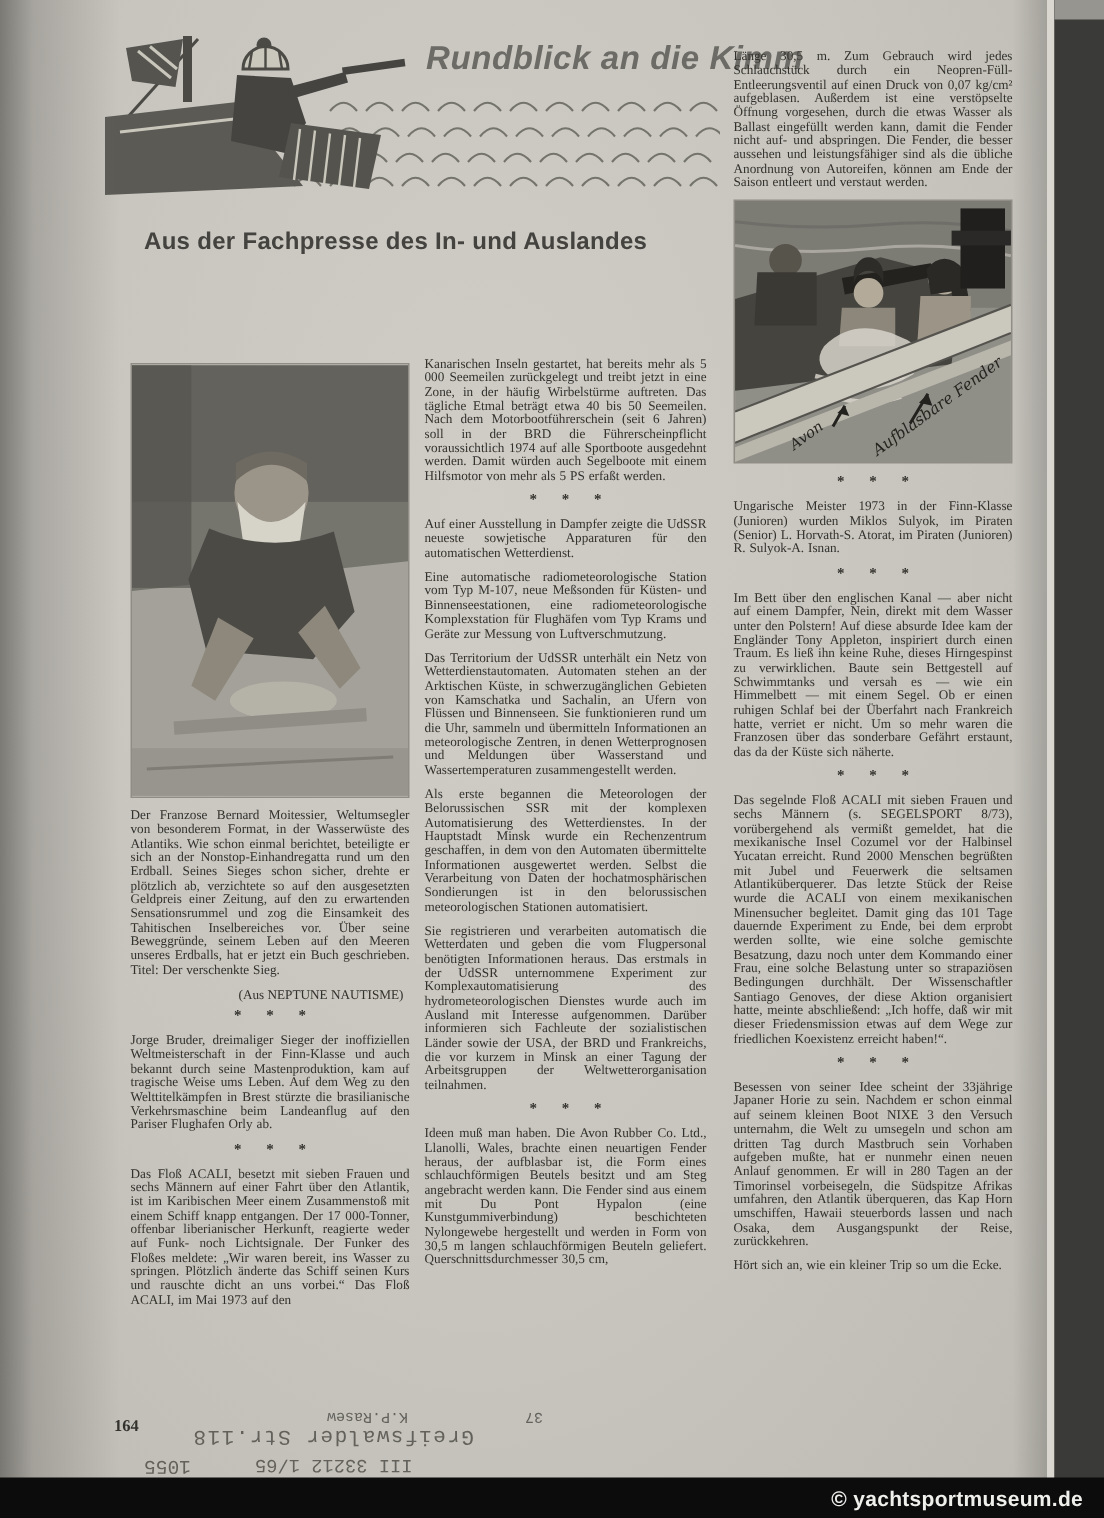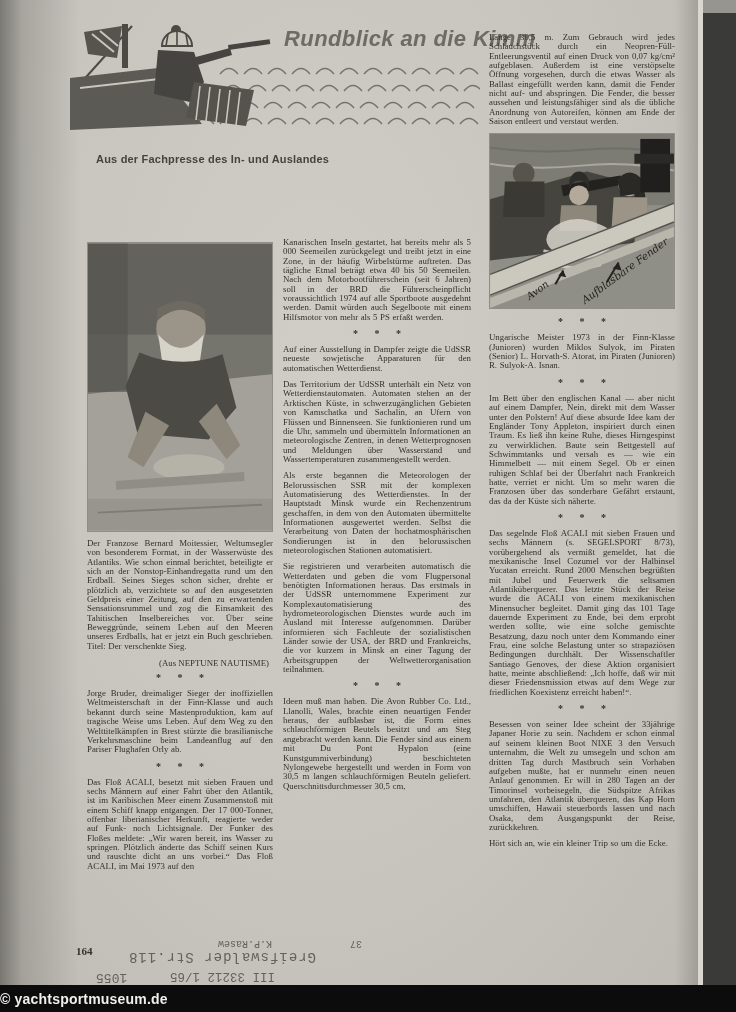--- a/index.html
+++ b/index.html
@@ -8,29 +8,29 @@
   .paper{position:absolute;left:0;top:0;width:701px;height:1012px;
          background:radial-gradient(ellipse at 45% 35%, #cfcdc6 0%, #c7c5be 55%, #bcbab2 100%);}
   .binding{position:absolute;left:0;top:0;bottom:0;width:84px;pointer-events:none;
            background:linear-gradient(90deg, rgba(64,62,58,.55) 0, rgba(110,108,103,.35) 22px, rgba(0,0,0,0) 80px);}
   .paper-right-shade{position:absolute;right:0;top:0;bottom:0;width:26px;
            background:linear-gradient(90deg, rgba(0,0,0,0), rgba(0,0,0,.18));}
   .edge-highlight{position:absolute;left:698px;top:0;bottom:0;width:5px;background:#d9d7cf;}
   .right-strip{position:absolute;left:703px;top:0;bottom:0;width:33px;background:#3a3a38;}
   .corner-light{position:absolute;left:703px;top:0;width:33px;height:13px;background:#96958f;}
   .bottom-bar{position:absolute;left:0;right:0;top:985px;height:27px;background:#0c0c0c;z-index:8;
-              display:flex;align-items:center;padding-right:14px;box-sizing:border-box;}
+              display:flex;align-items:center;justify-content:flex-end;padding-right:14px;box-sizing:border-box;padding-left:11px;}
   .watermark{font-family:"Liberation Sans",sans-serif;font-weight:700;font-size:14px;color:#efefec;letter-spacing:.2px;}
 
   .illustration{position:absolute;left:70px;top:24px;width:410px;height:112px;}
   .kimm-title{position:absolute;left:284px;top:26px;margin:0;
               font-family:"Liberation Sans",sans-serif;font-size:22px;font-weight:700;
               color:#6c6b65;letter-spacing:.4px;white-space:nowrap;font-style:italic;}
   .h-sub{position:absolute;left:96px;margin:0;font-family:"Liberation Sans",sans-serif;
-         font-size:11px;font-weight:700;color:#45433f;letter-spacing:.2px;white-space:nowrap;}
+         font-size:16px;font-weight:700;color:#45433f;letter-spacing:.2px;white-space:nowrap;}
   .h1pos{top:153px;}
   .h2pos{top:188px;}
   .h-marker{display:inline-block;width:4px;height:4px;background:#45433f;margin-left:9px;vertical-align:1px;}
 
   .col{position:absolute;}
   .col-left{left:87px;top:242px;width:186px;}
   .col-middle{left:283px;top:238px;width:188px;}
   .col-right{left:489px;top:33px;width:186px;}
 
   .body-text{font:8.8px/9.35px "Liberation Serif",serif;text-align:justify;margin:0 0 7px;
@@ -111,20 +111,21 @@
         <p class="credit">(Aus NEPTUNE NAUTISME)</p>
         <div class="sep">* * *</div>
         <p class="body-text">Jorge Bruder, dreimaliger Sieger der inoffiziellen Weltmeisterschaft in der Finn-Klasse und auch bekannt durch seine Mastenproduktion, kam auf tragische Weise ums Leben. Auf dem Weg zu den Welttitelkämpfen in Brest stürzte die brasilianische Verkehrsmaschine beim Landeanflug auf den Pariser Flughafen Orly ab.</p>
         <div class="sep">* * *</div>
         <p class="body-text">Das Floß ACALI, besetzt mit sieben Frauen und sechs Männern auf einer Fahrt über den Atlantik, ist im Karibischen Meer einem Zusammenstoß mit einem Schiff knapp entgangen. Der 17 000-Tonner, offenbar liberianischer Herkunft, reagierte weder auf Funk- noch Lichtsignale. Der Funker des Floßes meldete: „Wir waren bereit, ins Wasser zu springen. Plötzlich änderte das Schiff seinen Kurs und rauschte dicht an uns vorbei.“ Das Floß ACALI, im Mai 1973 auf den</p>
       </div>
     <div class="col col-middle">
         <p class="body-text">Kanarischen Inseln gestartet, hat bereits mehr als 5 000 Seemeilen zurückgelegt und treibt jetzt in eine Zone, in der häufig Wirbelstürme auftreten. Das tägliche Etmal beträgt etwa 40 bis 50 Seemeilen. Nach dem Motorbootführerschein (seit 6 Jahren) soll in der BRD die Führerscheinpflicht voraussichtlich 1974 auf alle Sportboote ausgedehnt werden. Damit würden auch Segelboote mit einem Hilfsmotor von mehr als 5 PS erfaßt werden.</p>
         <div class="sep">* * *</div>
         <p class="body-text">Auf einer Ausstellung in Dampfer zeigte die UdSSR neueste sowjetische Apparaturen für den automatischen Wetterdienst.</p>
+        <p class="body-text">Eine automatische radiometeorologische Station vom Typ M-107, neue Meßsonden für Küsten- und Binnenseestationen, eine radiometeorologische Komplexstation für Flughäfen vom Typ Krams und Geräte zur Messung von Luftverschmutzung.</p>
         <p class="body-text">Das Territorium der UdSSR unterhält ein Netz von Wetterdienstautomaten. Automaten stehen an der Arktischen Küste, in schwerzugänglichen Gebieten von Kamschatka und Sachalin, an Ufern von Flüssen und Binnenseen. Sie funktionieren rund um die Uhr, sammeln und übermitteln Informationen an meteorologische Zentren, in denen Wetterprognosen und Meldungen über Wasserstand und Wassertemperaturen zusammengestellt werden.</p>
         <p class="body-text">Als erste begannen die Meteorologen der Belorussischen SSR mit der komplexen Automatisierung des Wetterdienstes. In der Hauptstadt Minsk wurde ein Rechenzentrum geschaffen, in dem von den Automaten übermittelte Informationen ausgewertet werden. Selbst die Verarbeitung von Daten der hochatmosphärischen Sondierungen ist in den belorussischen meteorologischen Stationen automatisiert.</p>
         <p class="body-text">Sie registrieren und verarbeiten automatisch die Wetterdaten und geben die vom Flugpersonal benötigten Informationen heraus. Das erstmals in der UdSSR unternommene Experiment zur Komplexautomatisierung des hydrometeorologischen Dienstes wurde auch im Ausland mit Interesse aufgenommen. Darüber informieren sich Fachleute der sozialistischen Länder sowie der USA, der BRD und Frankreichs, die vor kurzem in Minsk an einer Tagung der Arbeitsgruppen der Weltwetterorganisation teilnahmen.</p>
         <div class="sep">* * *</div>
         <p class="body-text">Ideen muß man haben. Die Avon Rubber Co. Ltd., Llanolli, Wales, brachte einen neuartigen Fender heraus, der aufblasbar ist, die Form eines schlauchförmigen Beutels besitzt und am Steg angebracht werden kann. Die Fender sind aus einem mit Du Pont Hypalon (eine Kunstgummiverbindung) beschichteten Nylongewebe hergestellt und werden in Form von 30,5 m langen schlauchförmigen Beuteln geliefert. Querschnittsdurchmesser 30,5 cm,</p>
       </div>
     <div class="col col-right">
         <p class="body-text">Länge 30,5 m. Zum Gebrauch wird jedes Schlauchstück durch ein Neopren-Füll-Entleerungsventil auf einen Druck von 0,07 kg/cm² aufgeblasen. Außerdem ist eine verstöpselte Öffnung vorgesehen, durch die etwas Wasser als Ballast eingefüllt werden kann, damit die Fender nicht auf- und abspringen. Die Fender, die besser aussehen und leistungsfähiger sind als die übliche Anordnung von Autoreifen, können am Ende der Saison entleert und verstaut werden.</p>
         <div class="photo-block fender_boat">
   <svg width="186" height="176" viewBox="0 0 186 176">

